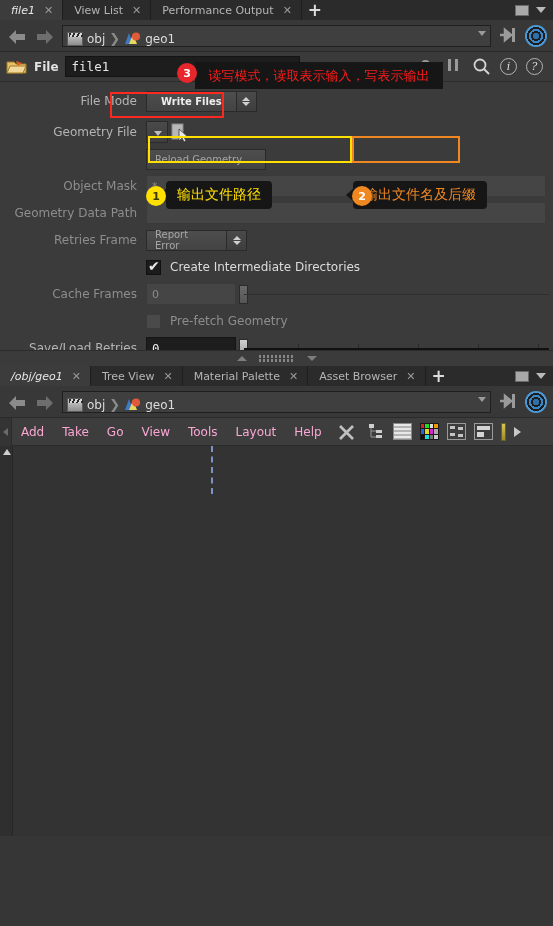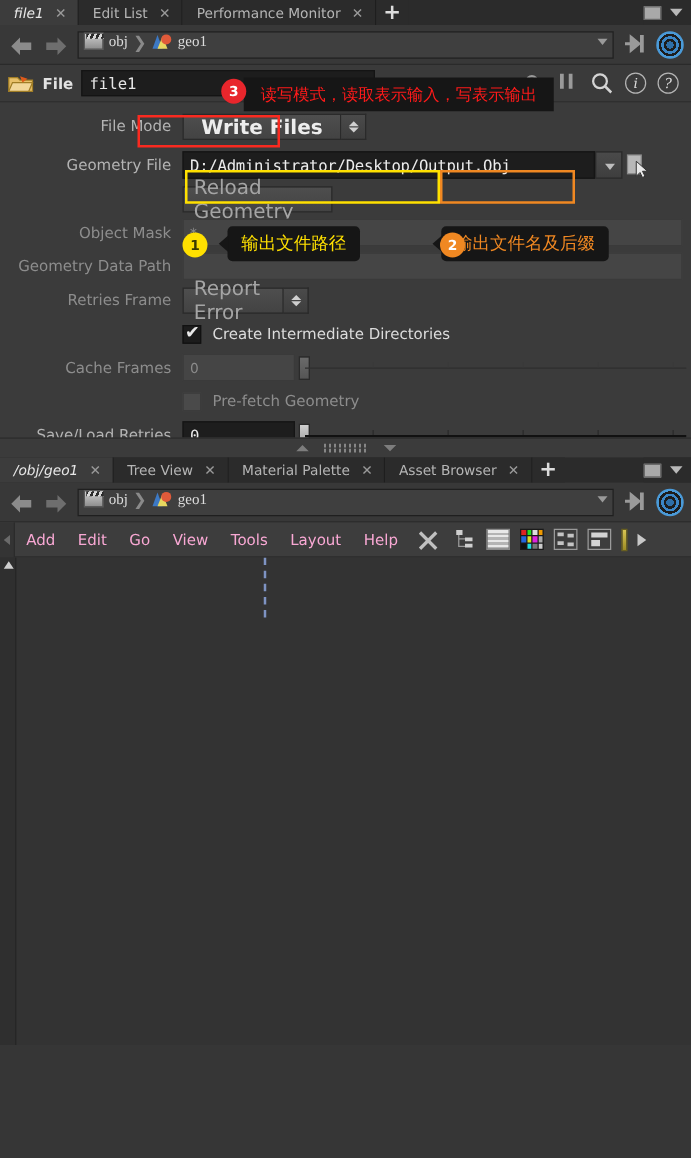--- a/index.html
+++ b/index.html
@@ -21,21 +21,21 @@
   .tab-sep { width:1px; background:#1e1e1e; }
   .tab-plus { display:flex; align-items:center; justify-content:center; width:26px; color:#dcdcdc; font-size:17px; font-weight:bold; background:#2b2b2b;}
   .tabbar-right { margin-left:auto; display:flex; align-items:center; gap:7px; padding-right:7px; background:#2b2b2b;}
   .sq { width:14px; height:11px; background:#a9a9a9; border:1px solid #6a6a6a; }
   .caret { width:0;height:0;border-left:5px solid transparent;border-right:5px solid transparent;border-top:6px solid #b9b9b9; }
 
   
   .pathbar { height:32px; background:#383838; display:flex; align-items:center; padding:0 6px; gap:6px; border-bottom:1px solid #2a2a2a;}
   .arrowbtn { width:22px; height:22px; position:relative; }
   .arrowbtn svg { position:absolute; left:0; top:2px;}
-  .pathfield { flex:1; height:22px; background:#3f3f3f; border:1px solid #1f1f1f; display:flex; align-items:flex-start; padding:0 4px; gap:4px; position:relative;font-family:Liberation Serif, serif;}
+  .pathfield { flex:1; height:22px; background:#3f3f3f; border:1px solid #1f1f1f; display:flex; align-items:flex-end; padding:0 4px; gap:4px; position:relative;}
   .slate { width:16px;height:14px;background:linear-gradient(#cfcfcf,#8e8e8e); border:1px solid #5a5a5a; position:relative; flex:none;}
   .slate:before{content:"";position:absolute;left:1px;top:0px;width:14px;height:4px;background:repeating-linear-gradient(115deg,#2a2a2a 0 2px,#d8d8d8 2px 4px);}
   .pathseg { color:#dcdcdc; font-size:12px; }
   .chevsep { color:#8a8a8a; font-size:13px; }
   .geoicon { width:17px;height:15px;position:relative;flex:none;}
   .dropbtn { position:absolute; right:4px; top:5px; width:0;height:0;border-left:4px solid transparent;border-right:4px solid transparent;border-top:5px solid #9a9a9a;}
   .pinbtn { width:22px;height:22px;position:relative;}
   .targetbtn { width:22px;height:22px;border-radius:50%; background:radial-gradient(circle, #2e6fa8 0 3px, #1d1d1d 3px 5px, #3b86c6 5px 7px, #1d1d1d 7px 9px, #4a9ad8 9px 11px); flex:none;}
 
   
@@ -44,21 +44,21 @@
   .parmhead .lbl { font-size:12px; font-weight:bold; color:#e2e2e2; }
   .nodename { flex:0 0 auto; width:235px; height:21px; background:#1d1d1d; border:1px solid #141414; color:#e6e6e6; font-family:"DejaVu Sans Mono", monospace; font-size:12.5px; display:flex;align-items:center; padding-left:6px;}
   .headicons { margin-left:auto; display:flex; align-items:center; gap:9px; padding-right:4px;}
   .hico { width:19px;height:19px; position:relative; }
   .ringico { width:17px;height:17px;border-radius:50%;border:1.5px solid #b4b4b4; display:flex;align-items:center;justify-content:center; font-size:11px; color:#dcdcdc; font-style:italic; font-family:"DejaVu Serif",serif;}
 
   .parmbody { position:relative; height:268px; background:#3b3b3b; padding-top:6px;}
   .row { display:flex; align-items:center; height:26px; margin-bottom:1px; }
   .rlabel { width:146px; text-align:right; padding-right:9px; color:#b4b4b4; font-size:12px; }
   .rlabel.dim { color:#8d8d8d; }
-  .menubtn { height:21px; background:linear-gradient(#4e4e4e,#434343); border:1px solid #2a2a2a; color:#ededed; font-weight:bold; font-size:16px; display:flex;align-items:center;justify-content:center; padding:0 14px;}
+  .menubtn { height:21px; background:linear-gradient(#4e4e4e,#434343); border:1px solid #2a2a2a; color:#ededed; font-weight:bold; font-size:10px; display:flex;align-items:center;justify-content:center; padding:0 14px;}
   .menubtn.dim { color:#a5a5a5; font-weight:normal; justify-content:flex-start; padding-left:8px;}
   .spin { width:20px;height:21px;background:linear-gradient(#4a4a4a,#3e3e3e); border:1px solid #2a2a2a; border-left:none; display:flex;flex-direction:column;align-items:center;justify-content:center;gap:1px;}
   .spin i { width:0;height:0;border-left:4px solid transparent;border-right:4px solid transparent; display:block;}
   .spin i.u { border-bottom:4px solid #cfcfcf;}
   .spin i.d { border-top:4px solid #cfcfcf;}
   .txtfield { height:22px; background:#1d1d1d; border:1px solid #151515; color:#ededed; font-family:"DejaVu Sans Mono", monospace; font-size:12.5px; display:flex; align-items:center; padding-left:5px; letter-spacing:-0.2px;}
   .txtfield.flat { background:#454545; border:1px solid #3a3a3a; color:#8b8b8b; font-family:"DejaVu Sans",sans-serif; font-size:11px;}
   .smalldrop { width:22px;height:22px;background:linear-gradient(#4a4a4a,#3e3e3e);border:1px solid #2a2a2a; position:relative;}
   .smalldrop:after{content:"";position:absolute;left:7px;top:9px;width:0;height:0;border-left:4px solid transparent;border-right:4px solid transparent;border-top:5px solid #bdbdbd;}
   .filebtn { width:22px;height:22px; position:relative;}
@@ -122,26 +122,26 @@
 
 <div class="app">
 
   <div class="tabbar">
     <div class="tab active">
       <span>file1</span>
       <span class="tx">✕</span>
     </div>
     <div class="tab-sep"></div>
     <div class="tab">
-      <span>Edit List</span>
+      <span>View List</span>
       <span class="tx">✕</span>
     </div>
     <div class="tab-sep"></div>
     <div class="tab">
-      <span>Performance Monitor</span>
+      <span>Performance Output</span>
       <span class="tx">✕</span>
     </div>
     <div class="tab-sep"></div>
     <div class="tab-plus">+</div>
     <div class="tabbar-right">
       <div class="sq"></div>
       <div class="caret"></div>
     </div>
   </div>
 
@@ -219,21 +219,20 @@
       <div class="rlabel">File Mode</div>
       <div class="menubtn">Write Files</div>
       <div class="spin">
           <i class="u"></i>
           <i class="d"></i>
         </div>
     </div>
 
     <div class="row" style="margin-top:5px;">
       <div class="rlabel">Geometry File</div>
-      <div class="txtfield" style="width:330px;">D:/Administrator/Desktop/Output.Obj</div>
       <div class="smalldrop"></div>
       <div class="filebtn">
         <svg width="22" height="22" viewBox="0 0 22 22">
             <rect x="4" y="3" width="11" height="15" fill="#b8b8b8" stroke="#8a8a8a"></rect>
             <path d="M11 8 L11 20 L14 17 L16 21 L18 20 L16 16 L20 16 Z" fill="#e8e8e8" stroke="#333" stroke-width="0.8"></path>
           </svg>
       </div>
     </div>
 
     <div class="row">
@@ -297,21 +296,21 @@
         <div class="tick" style="left:180px;"></div>
           <div class="tick" style="left:240px;"></div>
         <div class="tick" style="left:300px;"></div>
       </div>
     </div>
 
     <div class="hlbox yellow" style="left:148px; top:54px; width:204px; height:27px;"></div>
     <div class="hlbox orange" style="left:352px; top:54px; width:108px; height:27px;"></div>
 
     <div class="badge yellow" style="left:146px; top:104px;">1</div>
-    <div class="callout yellow" style="left:182px; top:99px;">输出文件路径</div>
+    <div class="callout yellow" style="left:166px; top:99px;">输出文件路径</div>
 
     <div class="badge orange" style="left:352px; top:104px;">2</div>
     <div class="callout orange" style="left:353px; top:99px;">输出文件名及后缀</div>
   </div>
 
   <div class="hlbox red" style="left:110px; top:92px; width:114px; height:26px;"></div>
   <div class="badge red" style="left:177px; top:63px;">3</div>
   <div class="redbanner" style="left:195px; top:62px; width:248px; height:27px; display:flex; align-items:center; justify-content:center;">读写模式，读取表示输入，写表示输出</div>
 
   <div class="splitter">
@@ -382,21 +381,21 @@
         </svg>
     </div>
     <div class="targetbtn"></div>
   </div>
 
   <div class="nettoolbar">
     <div class="scrollarrow">
       <span style="width:0;height:0;border-top:4px solid transparent;border-bottom:4px solid transparent;border-right:5px solid #6a6a6a;"></span>
     </div>
     <div class="menuitem">Add</div>
-    <div class="menuitem">Edit</div>
+    <div class="menuitem">Take</div>
     <div class="menuitem">Go</div>
     <div class="menuitem">View</div>
     <div class="menuitem">Tools</div>
     <div class="menuitem">Layout</div>
     <div class="menuitem">Help</div>
     <div class="ticons">
       <span class="tico">
         <svg width="20" height="20" viewBox="0 0 20 20">
             <line x1="3" y1="17" x2="16" y2="4" stroke="#c0c0c0" stroke-width="2.6"></line>
             <line x1="3" y1="4" x2="16" y2="17" stroke="#c0c0c0" stroke-width="2.6"></line>

